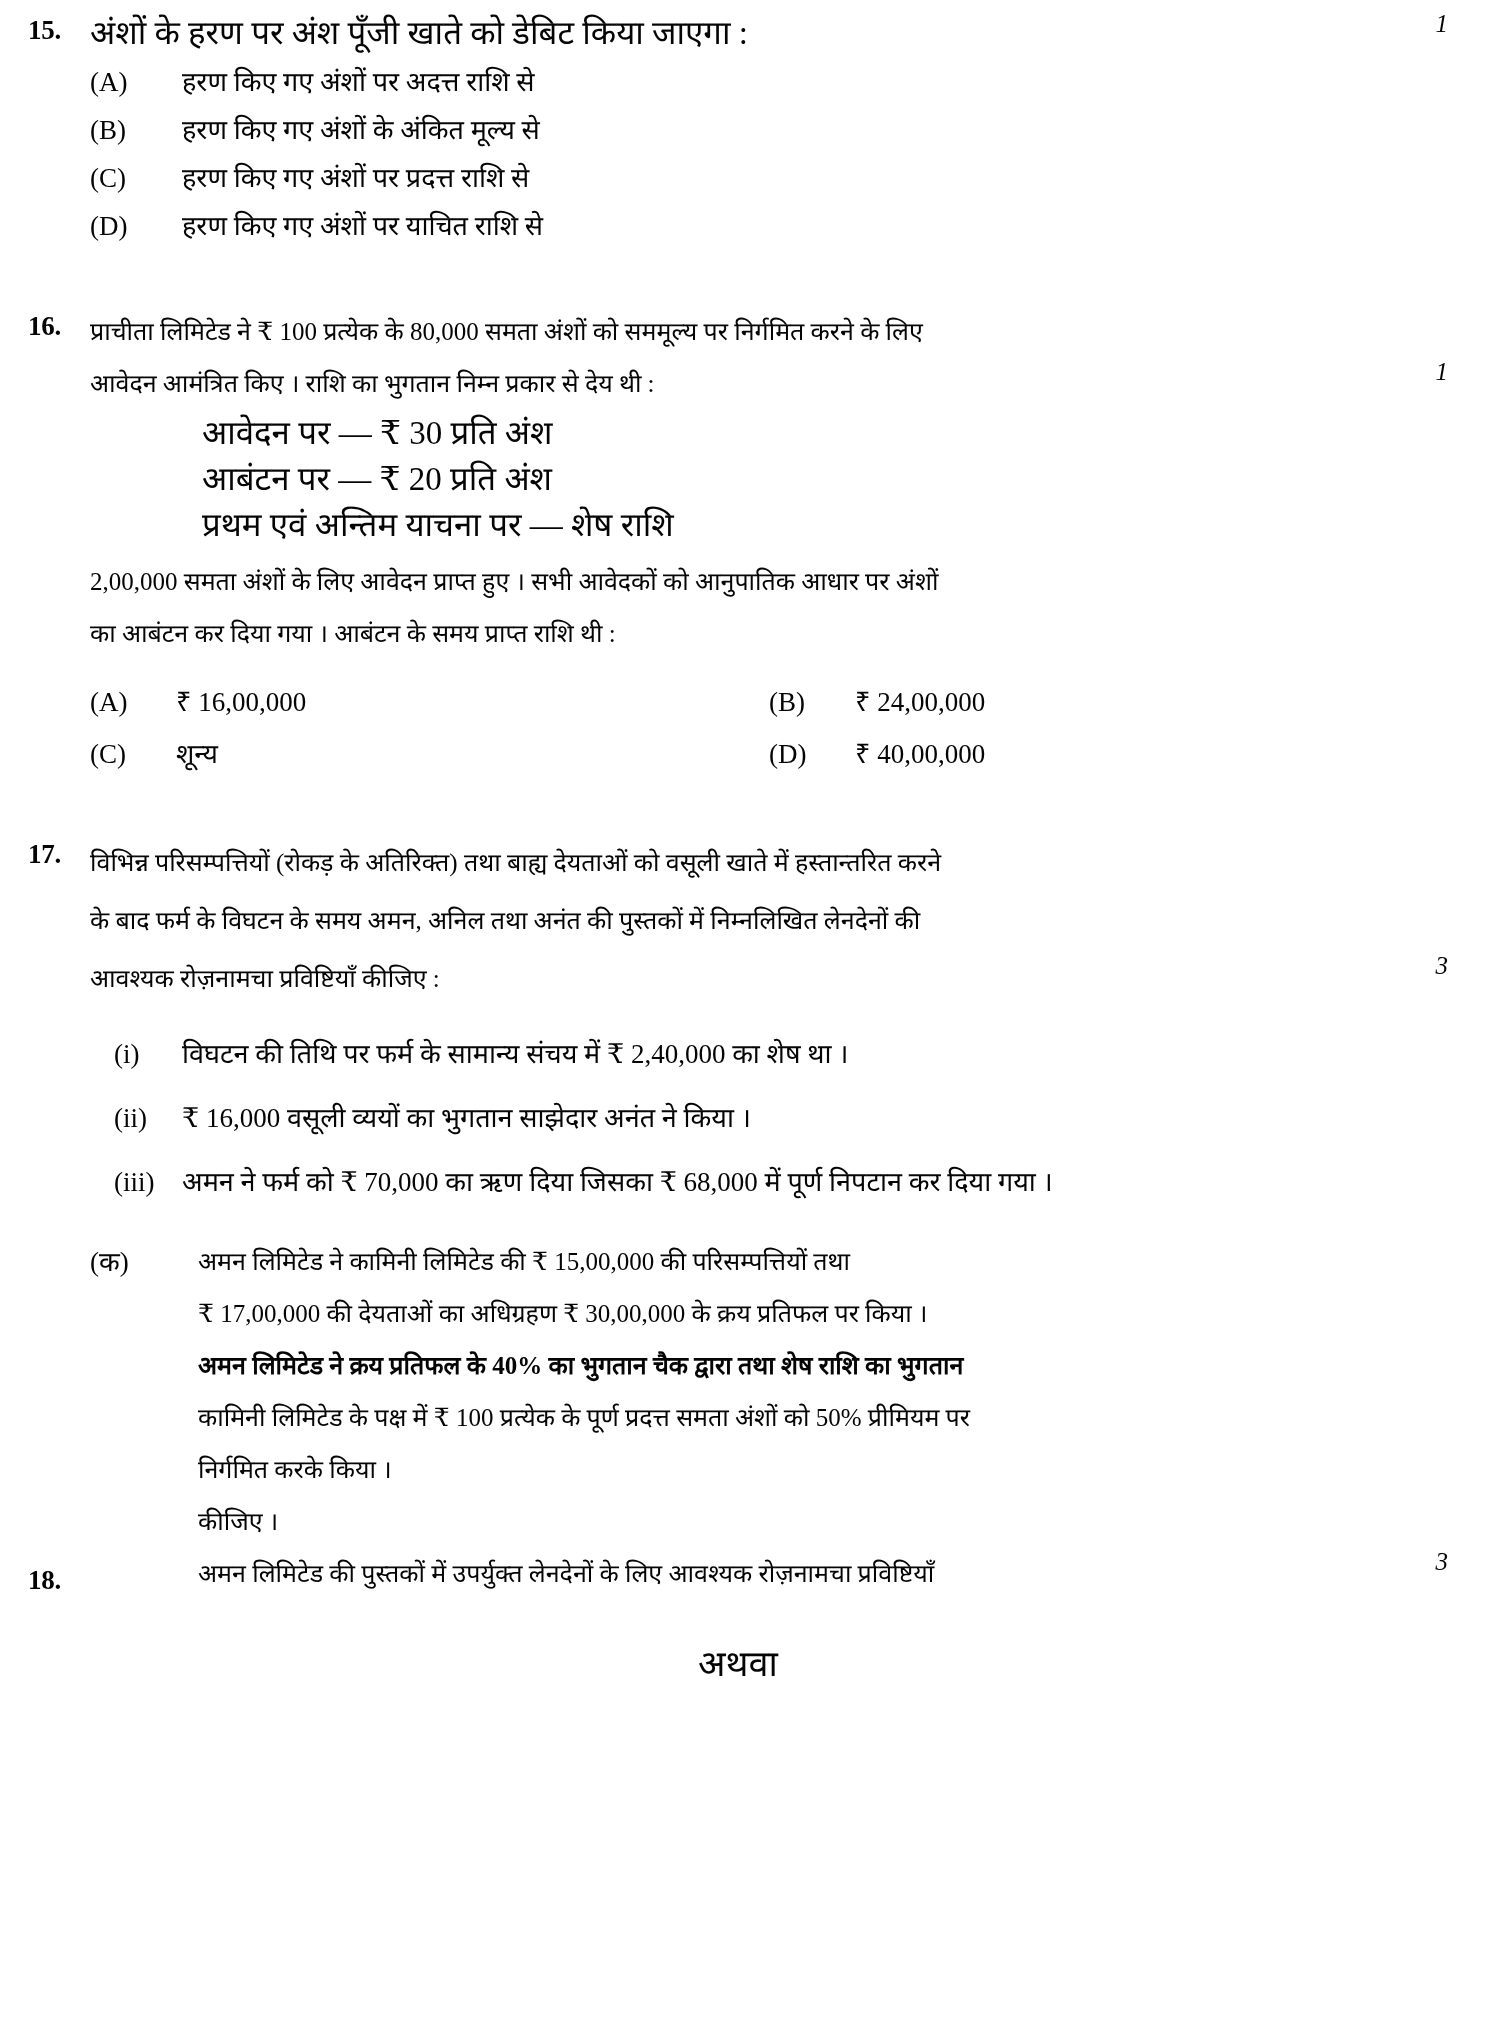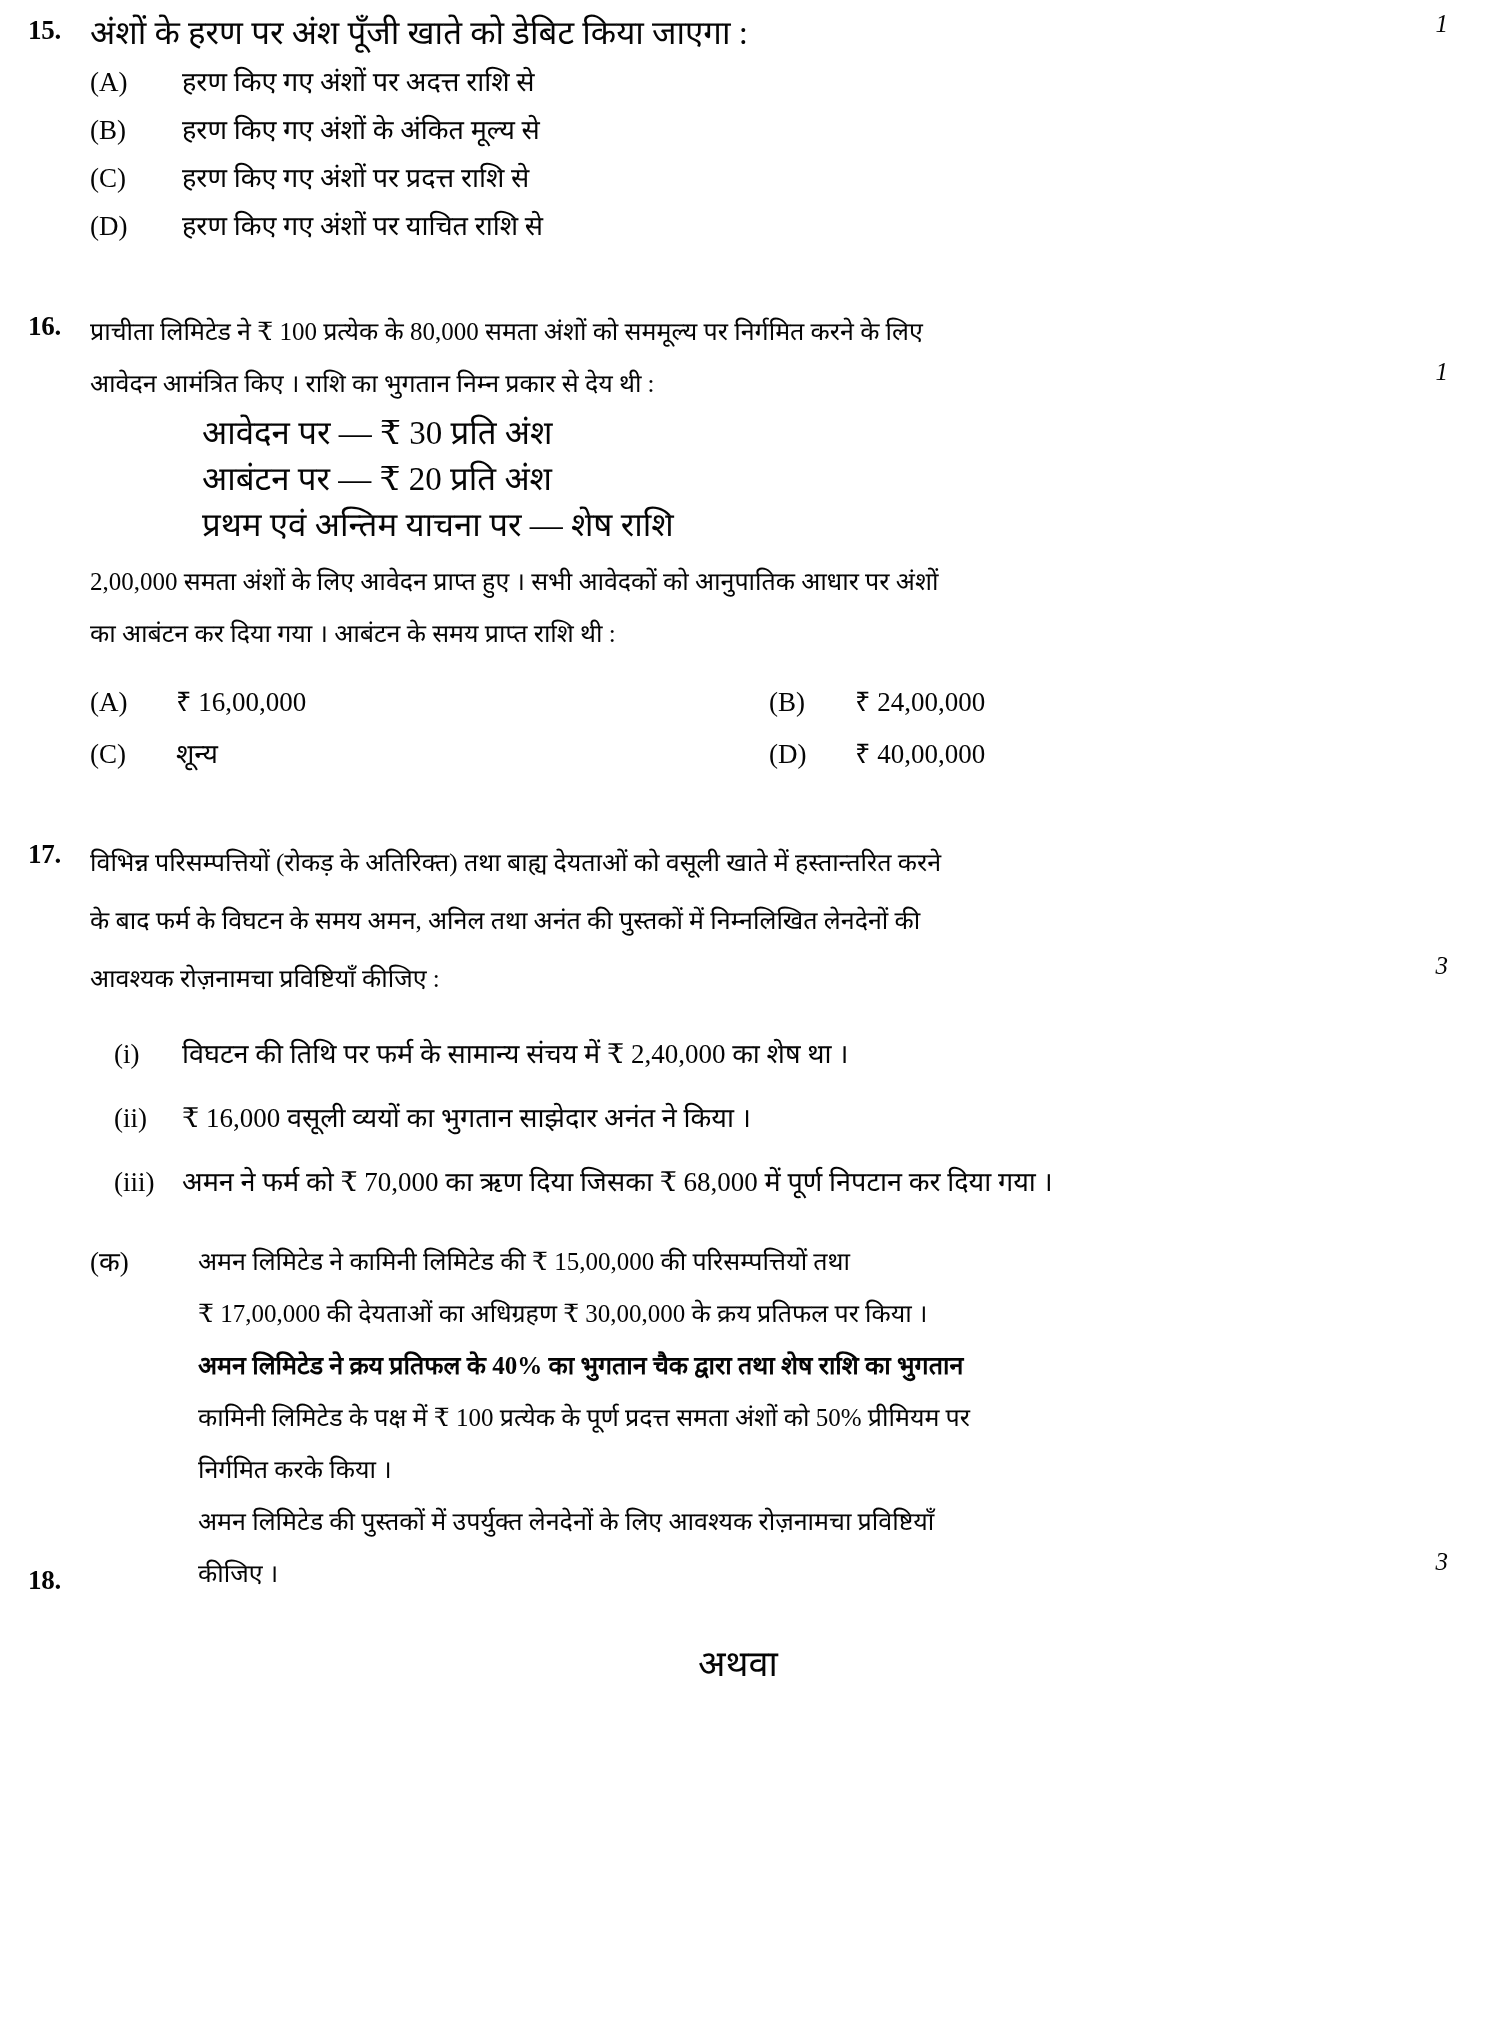--- a/index.html
+++ b/index.html
@@ -282,22 +282,22 @@
       <div class="qnum">18.</div>
       <div class="qbody">
         <div class="partrow">
           <div class="partlabel">(क)</div>
           <div class="parttext">
             <div class="linewrap" style="text-align:justify;">अमन लिमिटेड ने कामिनी लिमिटेड की ₹ 15,00,000 की परिसम्पत्तियों तथा</div>
             <div class="linewrap" style="text-align:justify;">₹ 17,00,000 की देयताओं का अधिग्रहण ₹ 30,00,000 के क्रय प्रतिफल पर किया ।</div>
             <div class="linewrap" style="text-align:justify;font-weight:bold;">अमन लिमिटेड ने क्रय प्रतिफल के 40% का भुगतान चैक द्वारा तथा शेष राशि का भुगतान</div>
             <div class="linewrap" style="text-align:justify;">कामिनी लिमिटेड के पक्ष में ₹ 100 प्रत्येक के पूर्ण प्रदत्त समता अंशों को 50% प्रीमियम पर</div>
             <div class="linewrap" style="text-align:left;">निर्गमित करके किया ।</div>
+            <div class="linewrap" style="text-align:left;">कीजिए ।</div>
             <div class="linewrap" style="text-align:justify;">अमन लिमिटेड की पुस्तकों में उपर्युक्त लेनदेनों के लिए आवश्यक रोज़नामचा प्रविष्टियाँ</div>
-            <div class="linewrap" style="text-align:left;">कीजिए ।</div>
           </div>
         </div>
       </div>
       <div class="marks" style="top:312px;">3</div>
     </div>
 
     <div class="athava">अथवा</div>
 
   </div>
 

